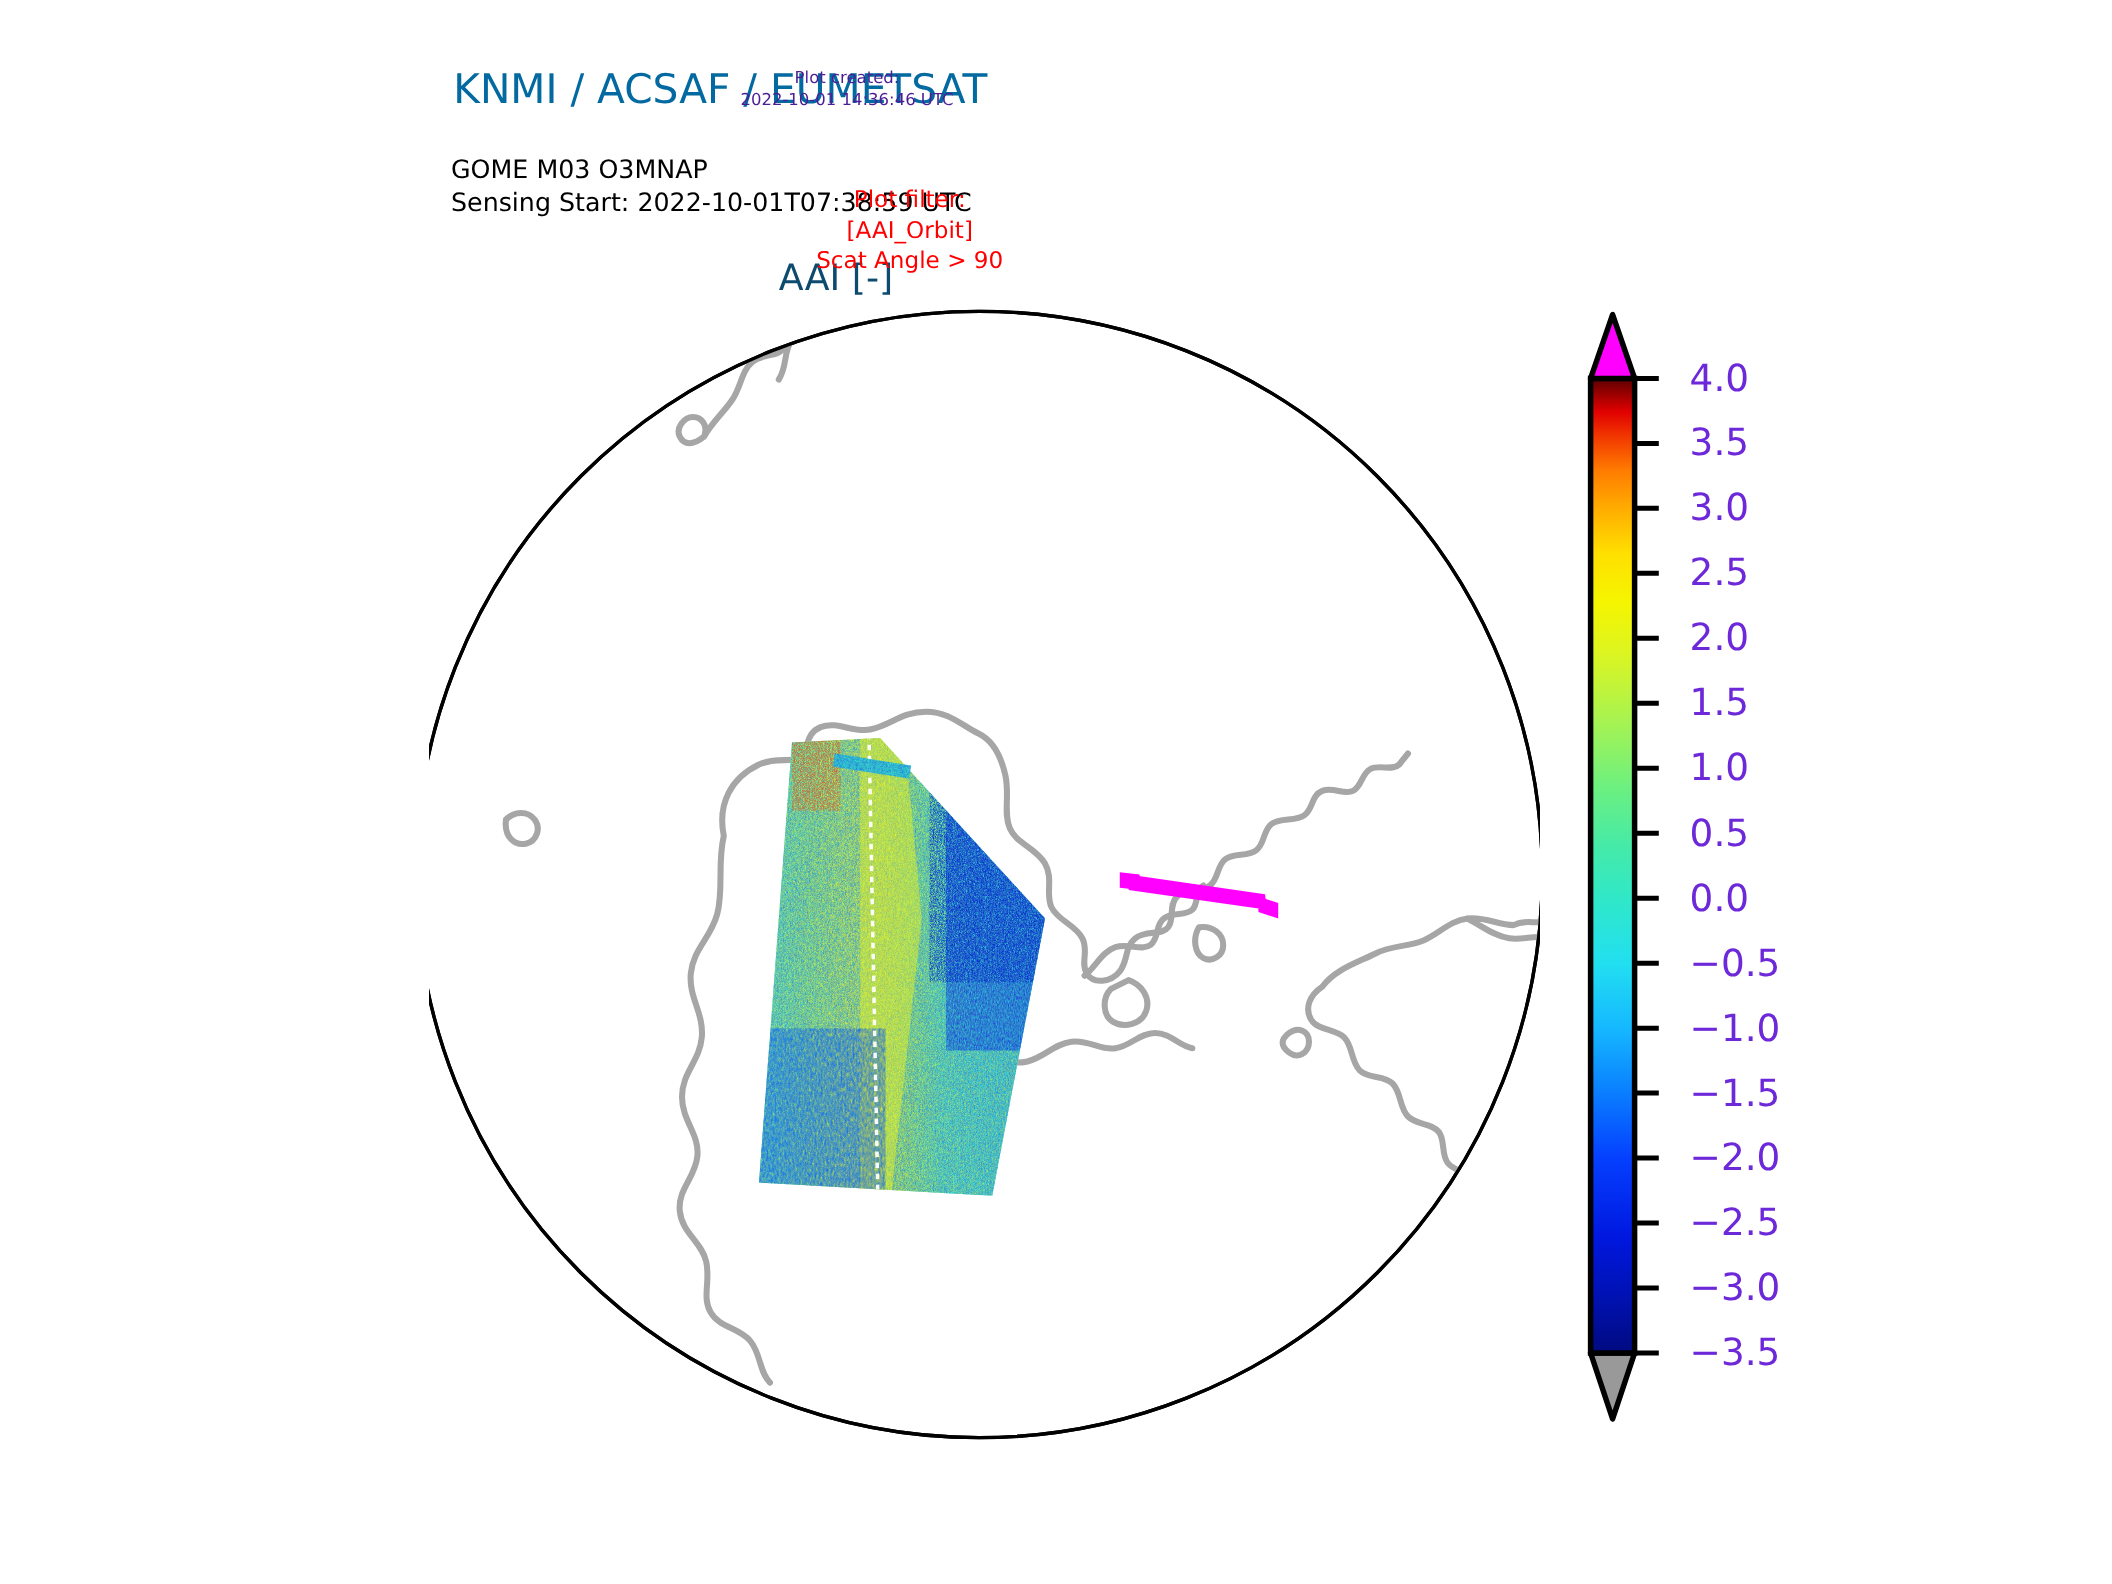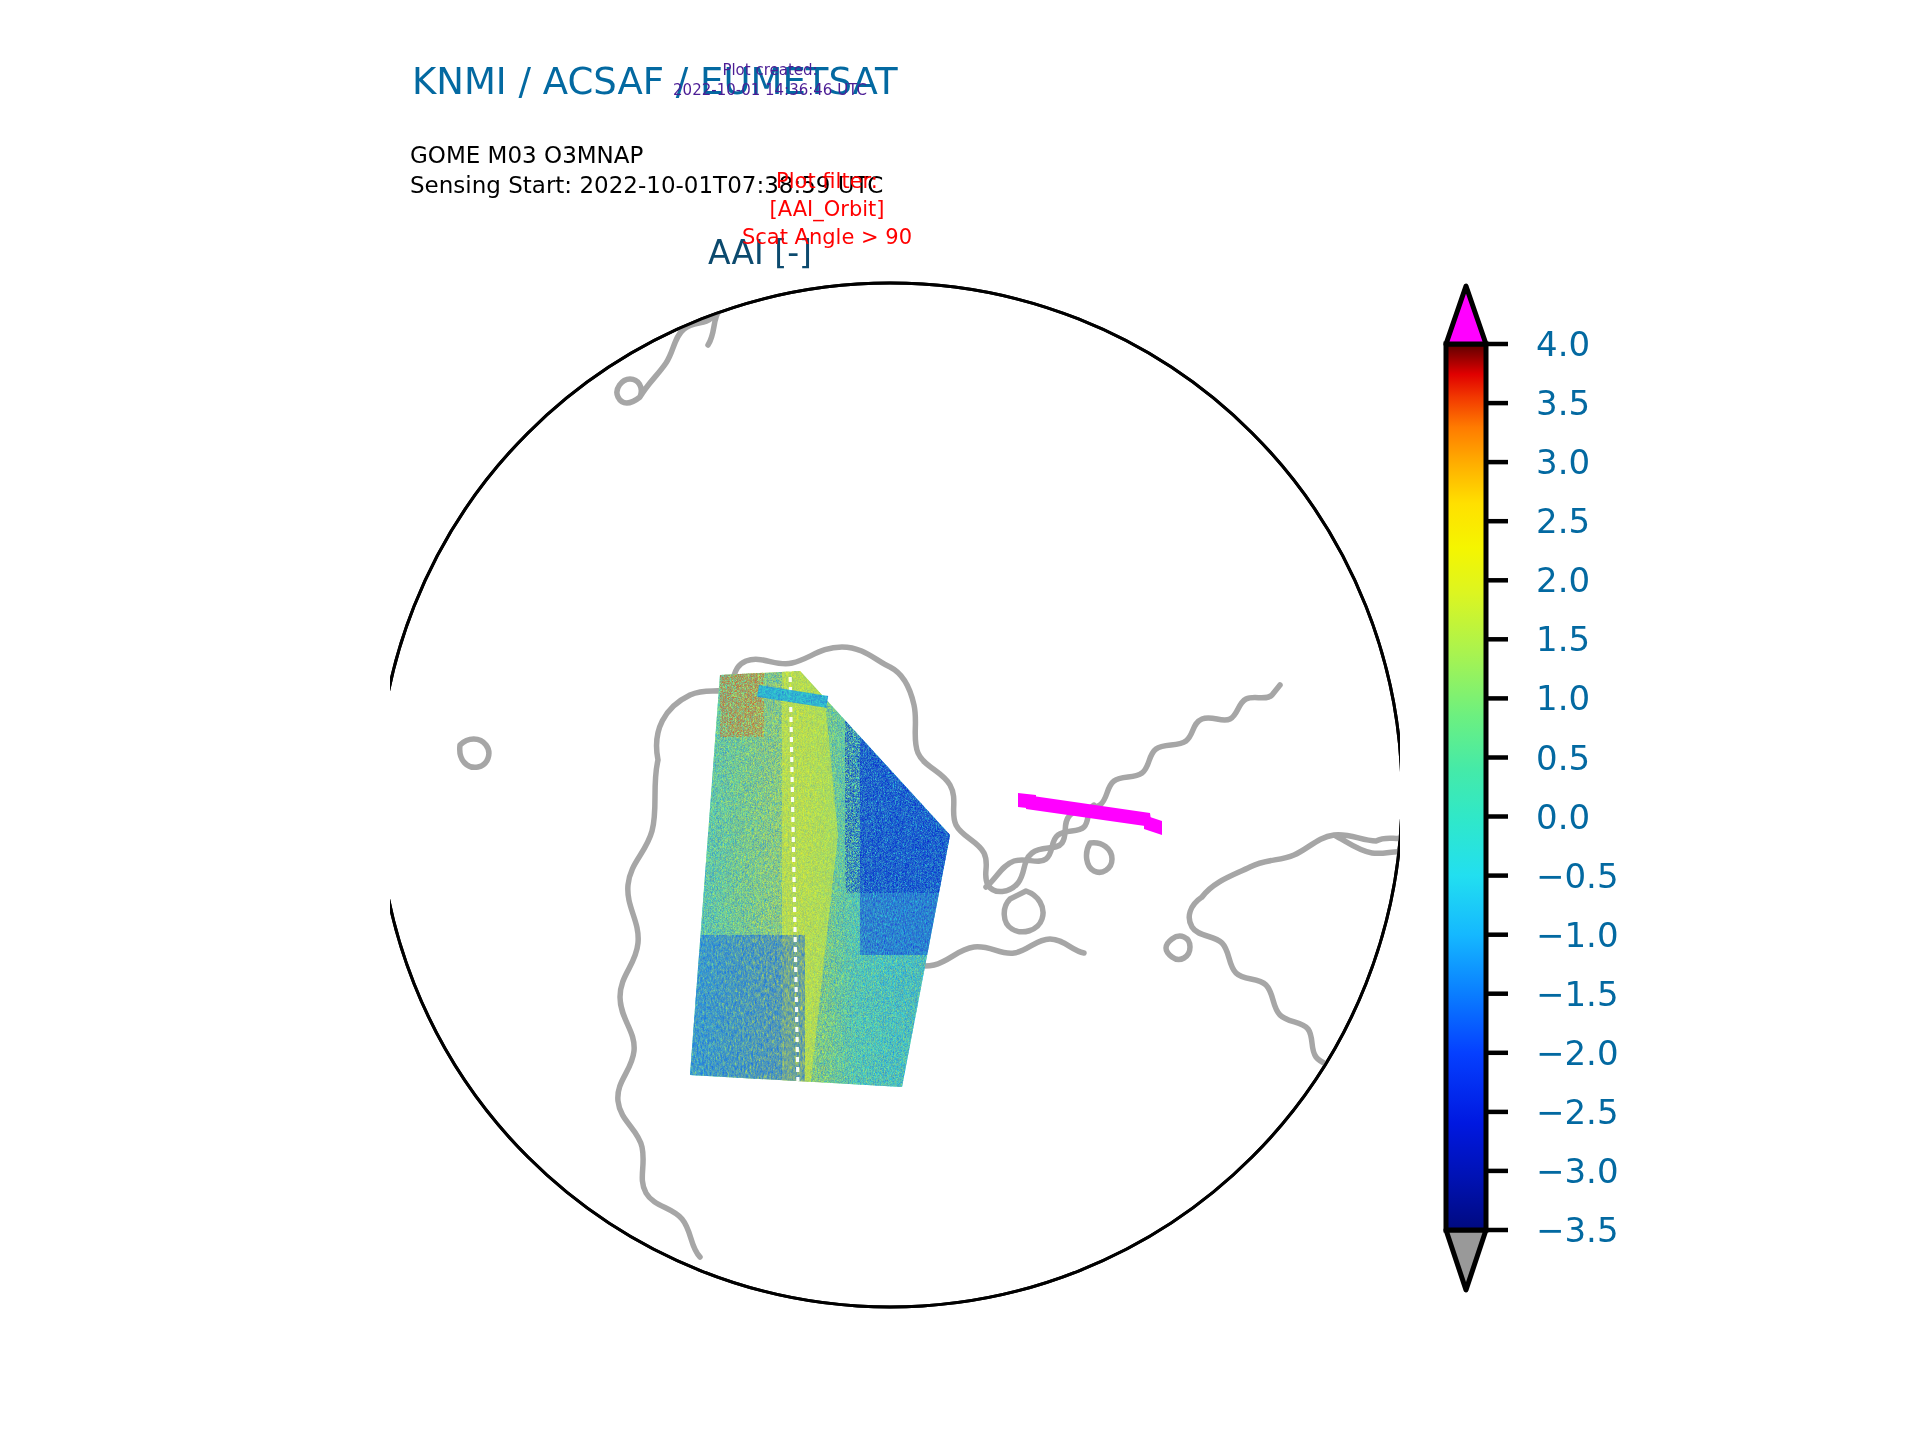--- a/index.html
+++ b/index.html
@@ -88,21 +88,21 @@
     position: absolute;
     left: 108px;
     top: 0;
     width: 300px;
     height: 1030px;
   }
   .cb-ticklabel {
     position: absolute;
     left: 0;
     font-size: 34px;
-    color: #0369a1;
+    color: #6d28d9;
     transform: translateY(-50%);
     white-space: nowrap;
   }
 </style>
 </head>
 <body>
 
 <div id="page">
 
   <div id="org-title">KNMI / ACSAF / EUMETSAT</div>

